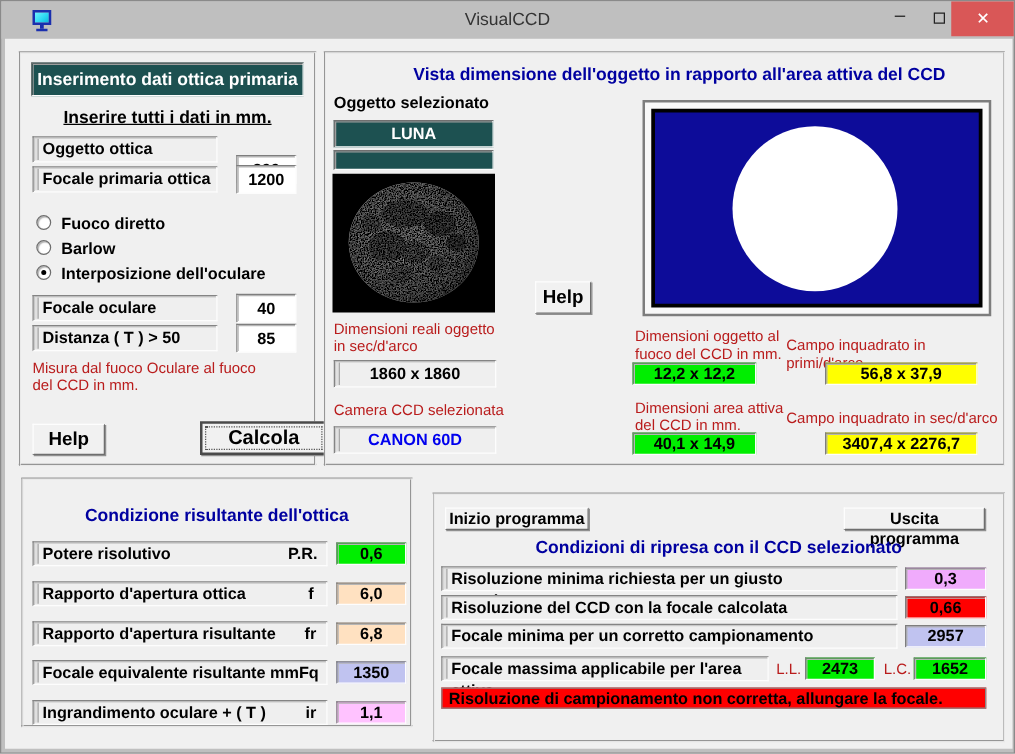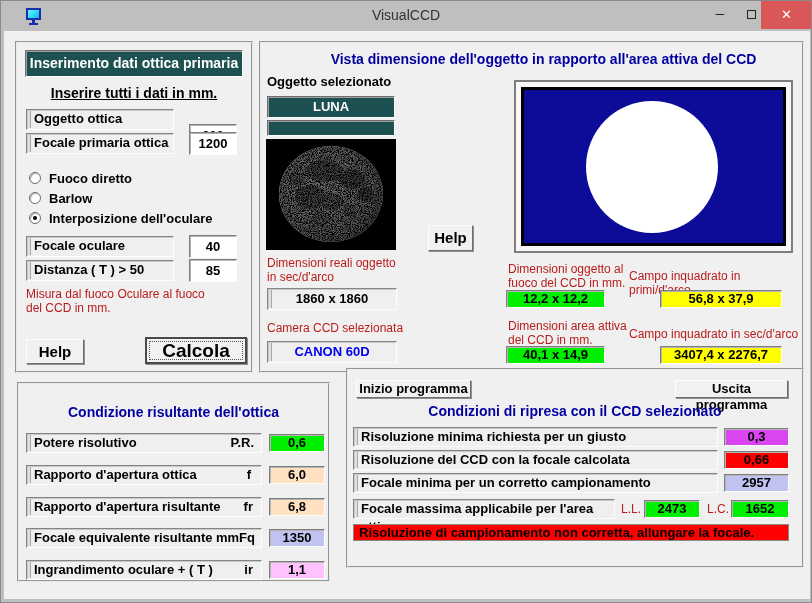--- a/index.html
+++ b/index.html
@@ -121,21 +121,21 @@
       <div class="sunken-label" style="left:9px; top:193px; width:148px; height:21px;"><span class="notch"></span><span>Focale oculare</span></div>
       <div class="value-box" style="left:172px; top:192px; width:48px; height:23px; line-height:21px;">40</div>
 
       <div class="sunken-label" style="left:9px; top:217px; width:148px; height:21px;"><span class="notch"></span><span>Distanza ( T )  &gt;  50</span></div>
       <div class="value-box" style="left:172px; top:216px; width:48px; height:23px; line-height:21px;">85</div>
 
       <div class="lbl" style="left:9px; top:244px;">Misura dal fuoco Oculare al fuoco</div>
       <div class="lbl" style="left:9px; top:258px;">del CCD in mm.</div>
 
       <div class="btn" style="left:9px; top:296px; width:58px; height:25px; line-height:23px; font-size:15px;">Help</div>
-      <div class="btn btn-default" style="left:128px; top:294px; width:102px; height:27px; line-height:23px; font-size:19px;">Calcola</div>
+      <div class="btn btn-default" style="left:143px; top:294px; width:102px; height:27px; line-height:23px; font-size:16px;">Calcola</div>
     </div>
 
     <div class="panel" style="left:255px; top:10px; width:545px; height:332px;">
       <div class="navy-title" style="left:12px; top:8px; width:100%; text-align:center; font-size:14px;">Vista  dimensione dell'oggetto in rapporto all'area attiva del CCD</div>
       <div class="lbl-b" style="left:6px; top:31px;">Oggetto selezionato</div>
 
       <div class="teal-box" style="left: 6px; top: 53px; width: 128px; height: 22px; line-height: 20px; background-color: rgb(29, 81, 81);">LUNA</div>
       <div class="teal-box" style="left: 6px; top: 77px; width: 128px; height: 16px; background-color: rgb(29, 81, 81);"></div>
 
       <div id="moon-img">
@@ -227,30 +227,30 @@
       </div>
       <div class="value-box" style="left: 250px; top: 145px; width: 56px; height: 18px; line-height: 16px; background-color: rgb(192, 195, 240);">1350</div>
 
       <div class="sunken-label" style="left:7px; top:176px; width:236px; height:20px;">
         <span class="notch"></span><span>Ingrandimento  oculare  + ( T )</span>
         <span style="position:absolute; right:8px;">ir</span>
       </div>
       <div class="value-box" style="left: 250px; top: 177px; width: 56px; height: 18px; line-height: 16px; background-color: rgb(255, 194, 255);">1,1</div>
     </div>
 
-    <div class="panel" style="left:342px; top:337px; width:458px; height:200px;">
+    <div class="panel" style="left:342px; top:363px; width:458px; height:200px;">
       <div class="btn" style="left:8px; top:10px; width:115px; height:18px; line-height:16px; font-size:13px;">Inizio  programma</div>
       <div class="btn" style="left:327px; top:10px; width:113px; height:18px; line-height:16px; font-size:13px;">Uscita programma</div>
 
       <div class="navy-title" style="left:0; top:33px; width:100%; text-align:center; font-size:14px;">Condizioni  di  ripresa  con  il  CCD  selezionato</div>
 
       <div class="sunken-label" style="left:5px; top:57px; width:365px; height:20px;">
         <span class="notch"></span><span>Risoluzione minima richiesta per un giusto campionamento</span>
       </div>
-      <div class="value-box" style="left: 376px; top: 58px; width: 65px; height: 18px; line-height: 16px; background-color: #d946ef;">0,3</div>
+      <div class="value-box" style="left: 376px; top: 58px; width: 65px; height: 18px; line-height: 16px; background-color: #f0abfc;">0,3</div>
 
       <div class="sunken-label" style="left:5px; top:80px; width:365px; height:20px;">
         <span class="notch"></span><span>Risoluzione del CCD con la focale calcolata</span>
       </div>
       <div class="value-box" style="left: 376px; top: 81px; width: 65px; height: 18px; line-height: 16px; background-color: rgb(255, 0, 0);">0,66</div>
 
       <div class="sunken-label" style="left:5px; top:103px; width:365px; height:20px;">
         <span class="notch"></span><span>Focale minima per un corretto campionamento</span>
       </div>
       <div class="value-box" style="left: 376px; top: 104px; width: 65px; height: 18px; line-height: 16px; background-color: rgb(192, 195, 240);">2957</div>

